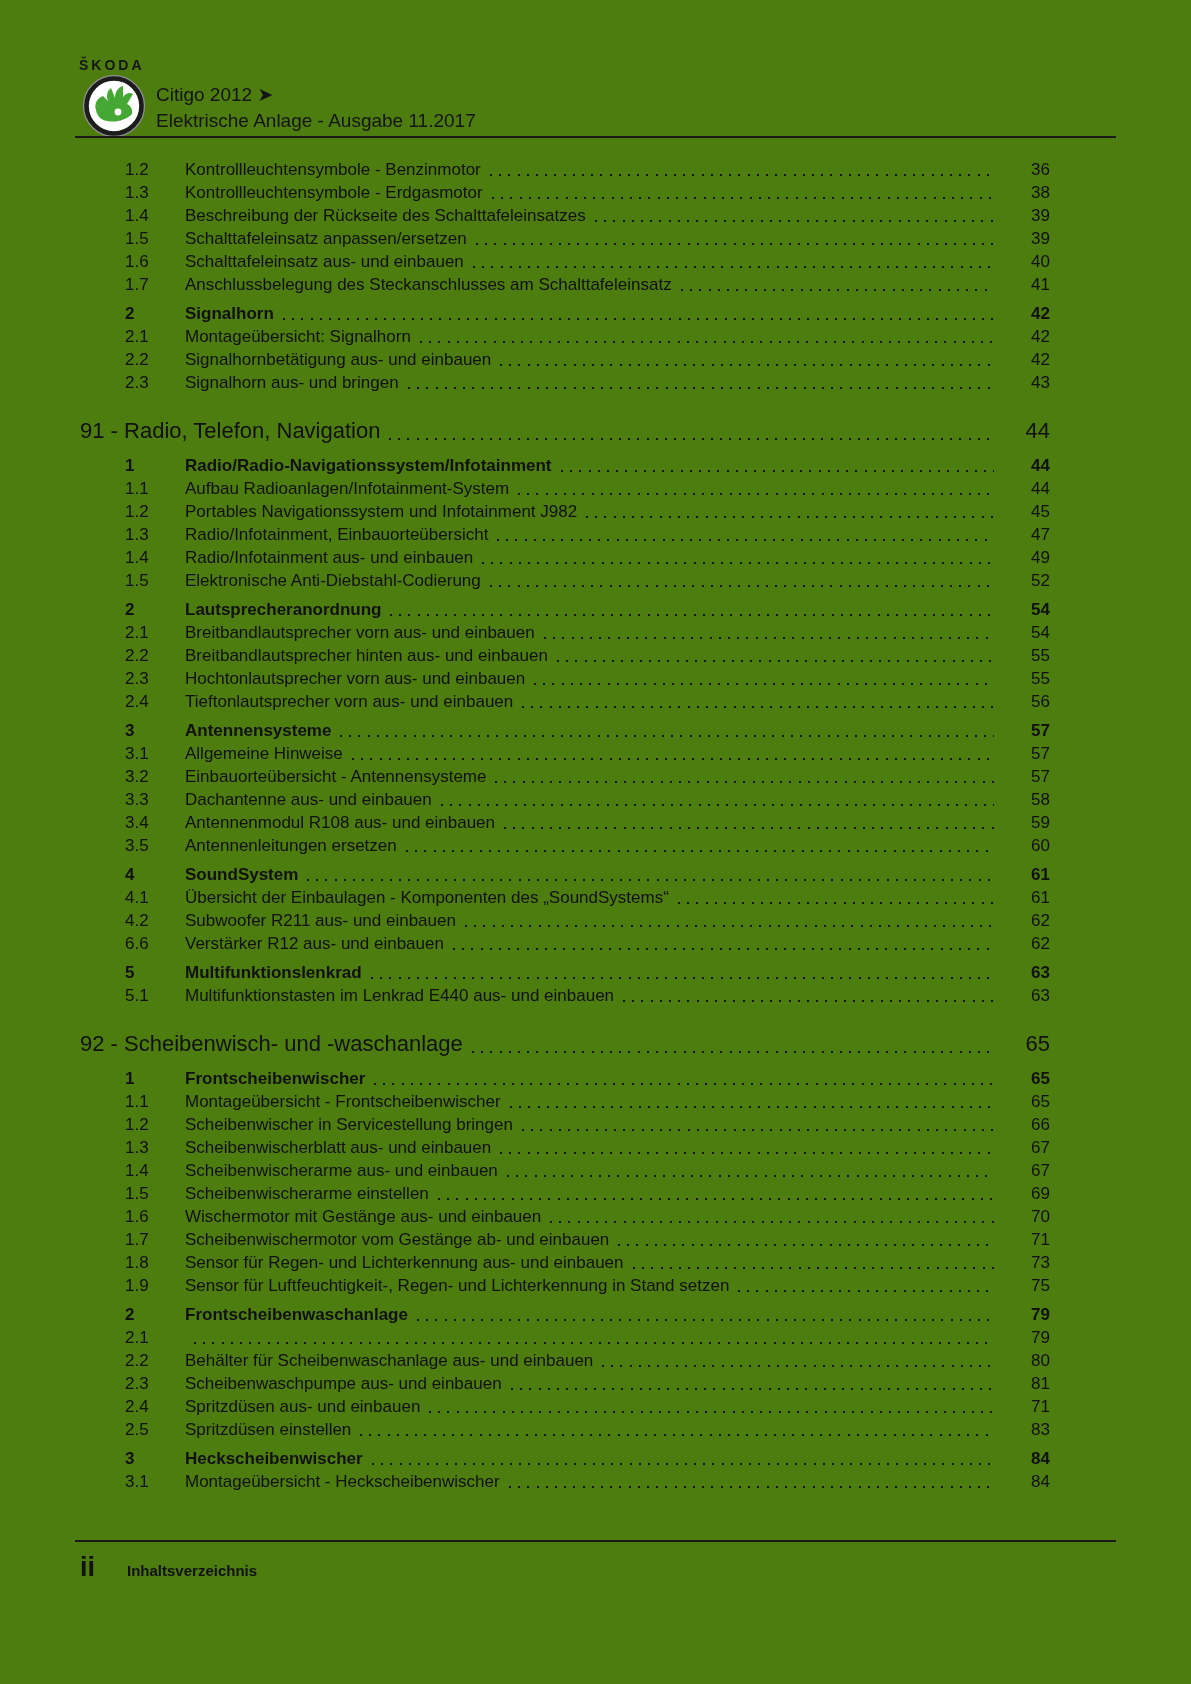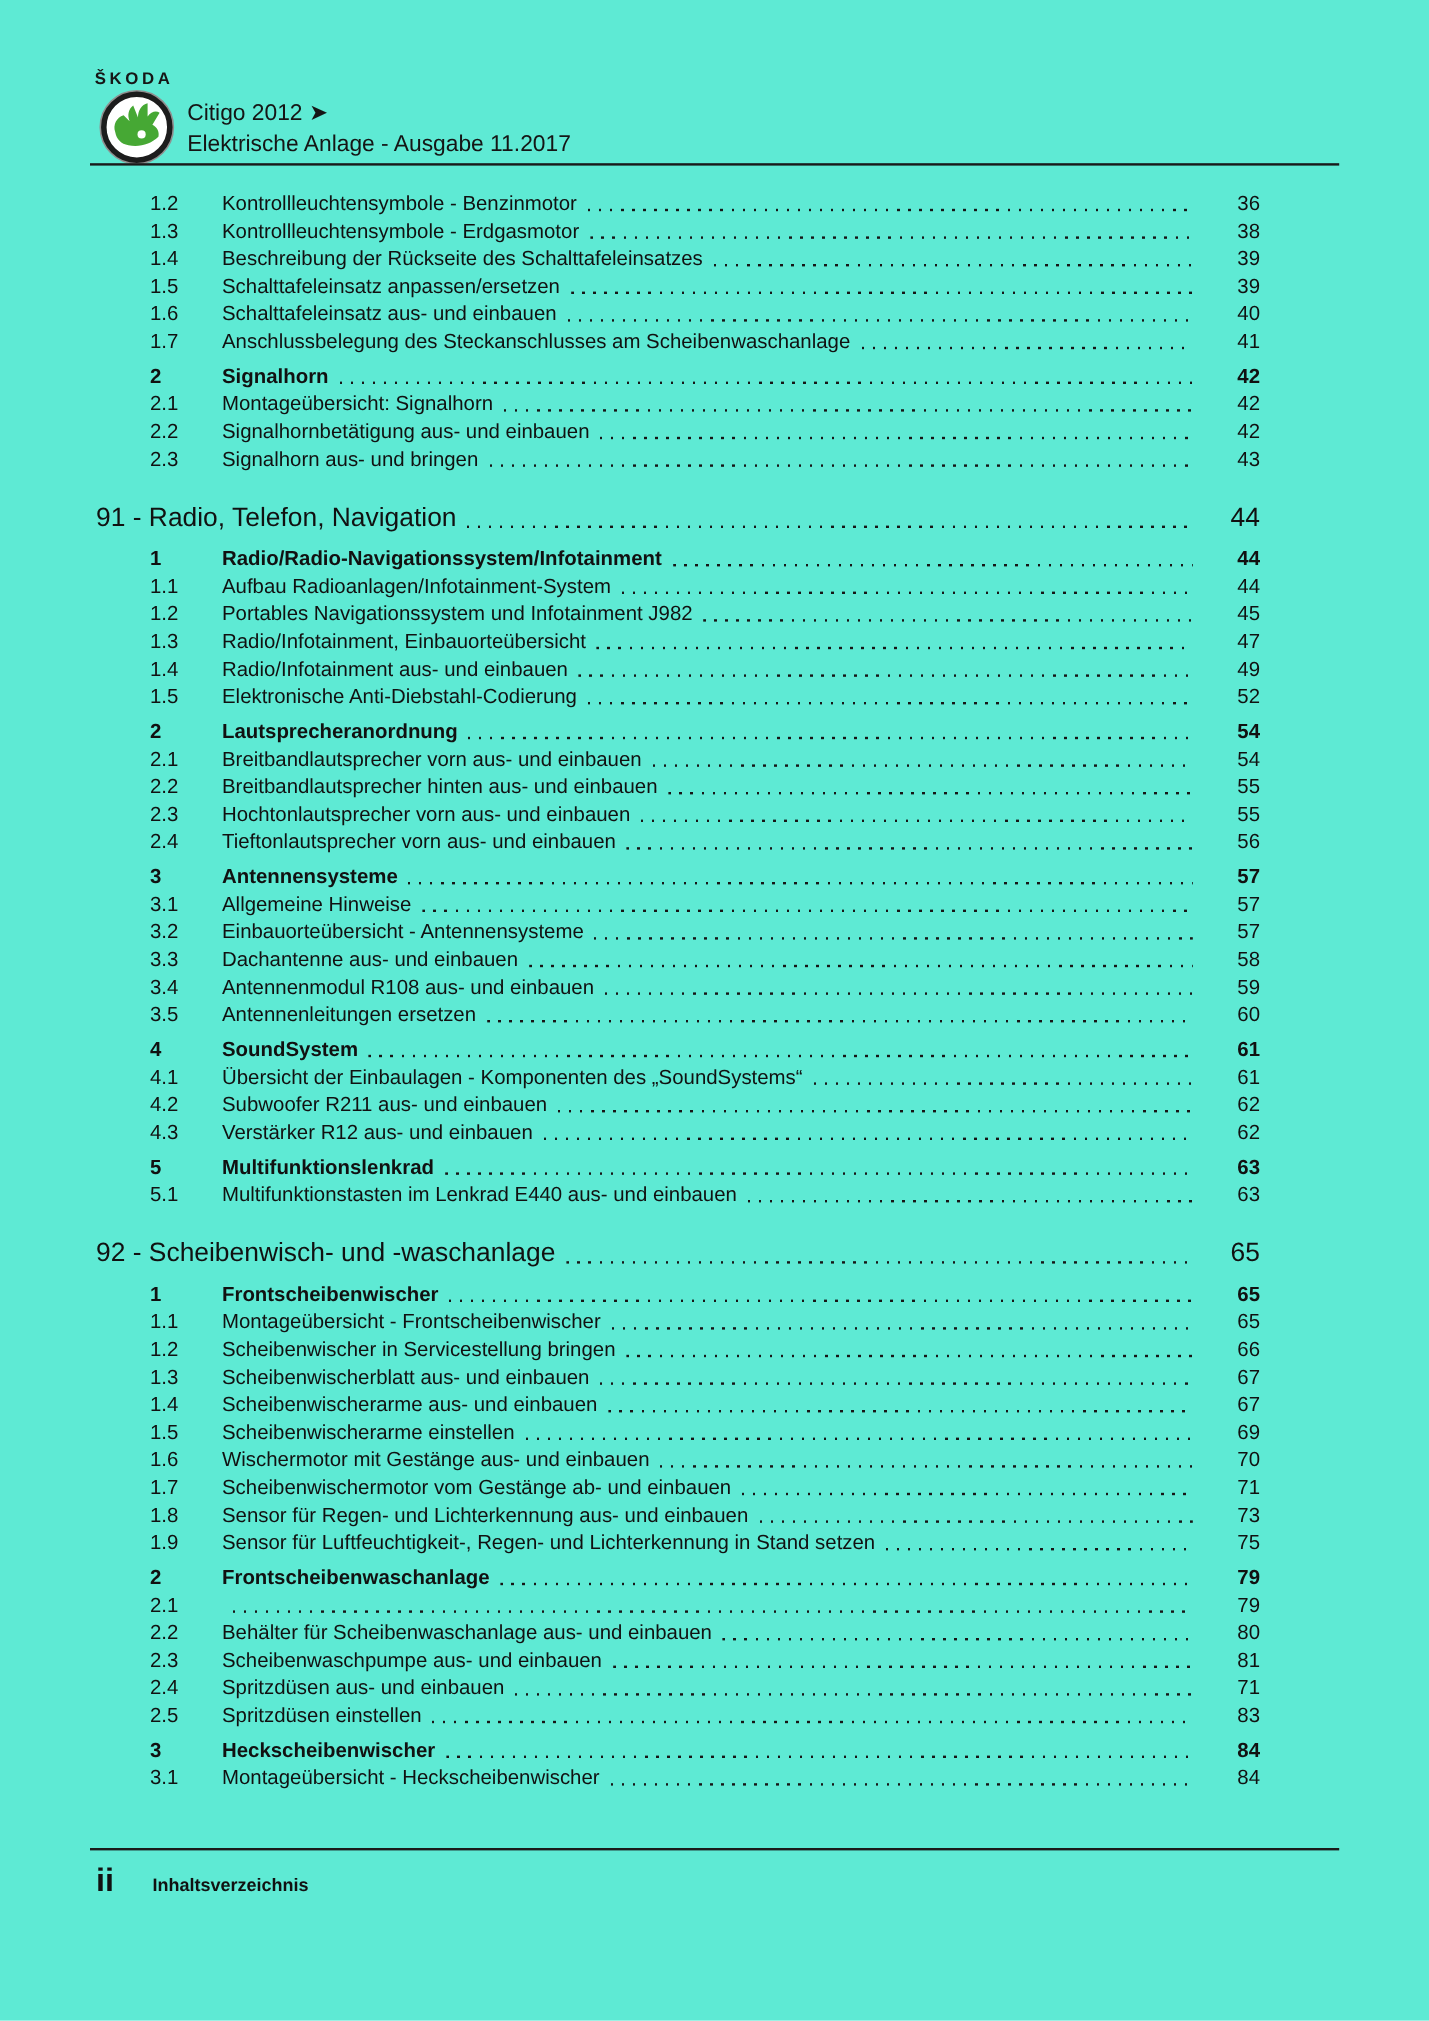--- a/index.html
+++ b/index.html
@@ -1,19 +1,19 @@
 <!DOCTYPE html>
 <html><head>
 <meta charset="utf-8">
 <style>
   html,body{margin:0;padding:0;background:#fff;}
   .page{
     position:relative;
     width:1191px;height:1684px;
-    background:#5eead4;
+    background:#4d7c0f;
     font-family:"Liberation Sans", sans-serif;
     color:#111;
     overflow:hidden;
   }
   
   .brand-word{
     position:absolute;left:79px;top:57px;
     font-size:14px;font-weight:bold;letter-spacing:3px;color:#161616;
   }
   .logo{position:absolute;left:82px;top:74px;width:64px;height:64px;}
@@ -99,21 +99,21 @@
         <span class="page-num">39</span>
       </div>
       <div class="row entry">
         <span class="num">1.6</span>
         <span class="title">Schalttafeleinsatz aus- und einbauen</span>
         <span class="leader"></span>
         <span class="page-num">40</span>
       </div>
       <div class="row entry">
         <span class="num">1.7</span>
-        <span class="title">Anschlussbelegung des Steckanschlusses am Scheibenwaschanlage</span>
+        <span class="title">Anschlussbelegung des Steckanschlusses am Schalttafeleinsatz</span>
         <span class="leader"></span>
         <span class="page-num">41</span>
       </div>
       <div class="row entry chapter">
         <span class="num">2</span>
         <span class="title">Signalhorn</span>
         <span class="leader"></span>
         <span class="page-num">42</span>
       </div>
       <div class="row entry">
@@ -253,21 +253,21 @@
         <span class="leader"></span>
         <span class="page-num">61</span>
       </div>
       <div class="row entry">
         <span class="num">4.2</span>
         <span class="title">Subwoofer R211 aus- und einbauen</span>
         <span class="leader"></span>
         <span class="page-num">62</span>
       </div>
       <div class="row entry">
-        <span class="num">4.3</span>
+        <span class="num">6.6</span>
         <span class="title">Verstärker R12 aus- und einbauen</span>
         <span class="leader"></span>
         <span class="page-num">62</span>
       </div>
       <div class="row entry chapter">
         <span class="num">5</span>
         <span class="title">Multifunktionslenkrad</span>
         <span class="leader"></span>
         <span class="page-num">63</span>
       </div>

